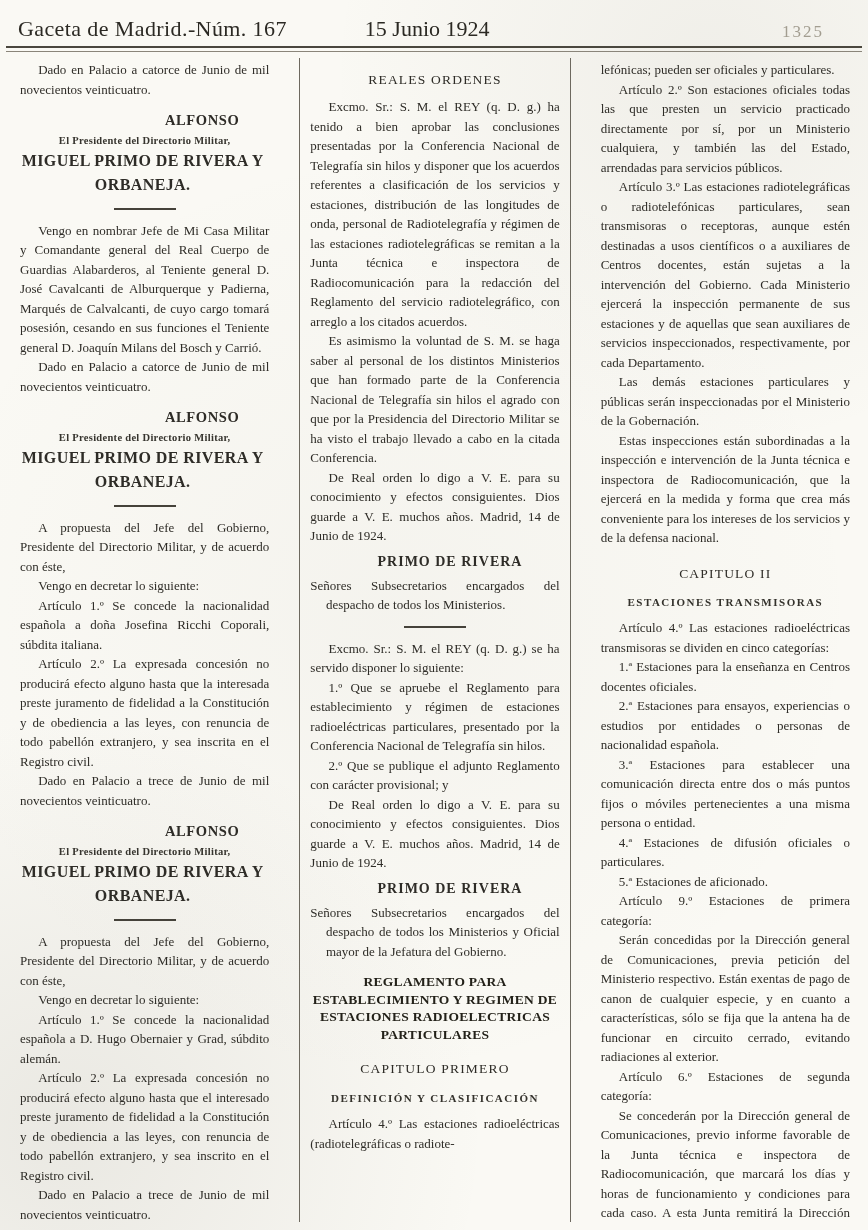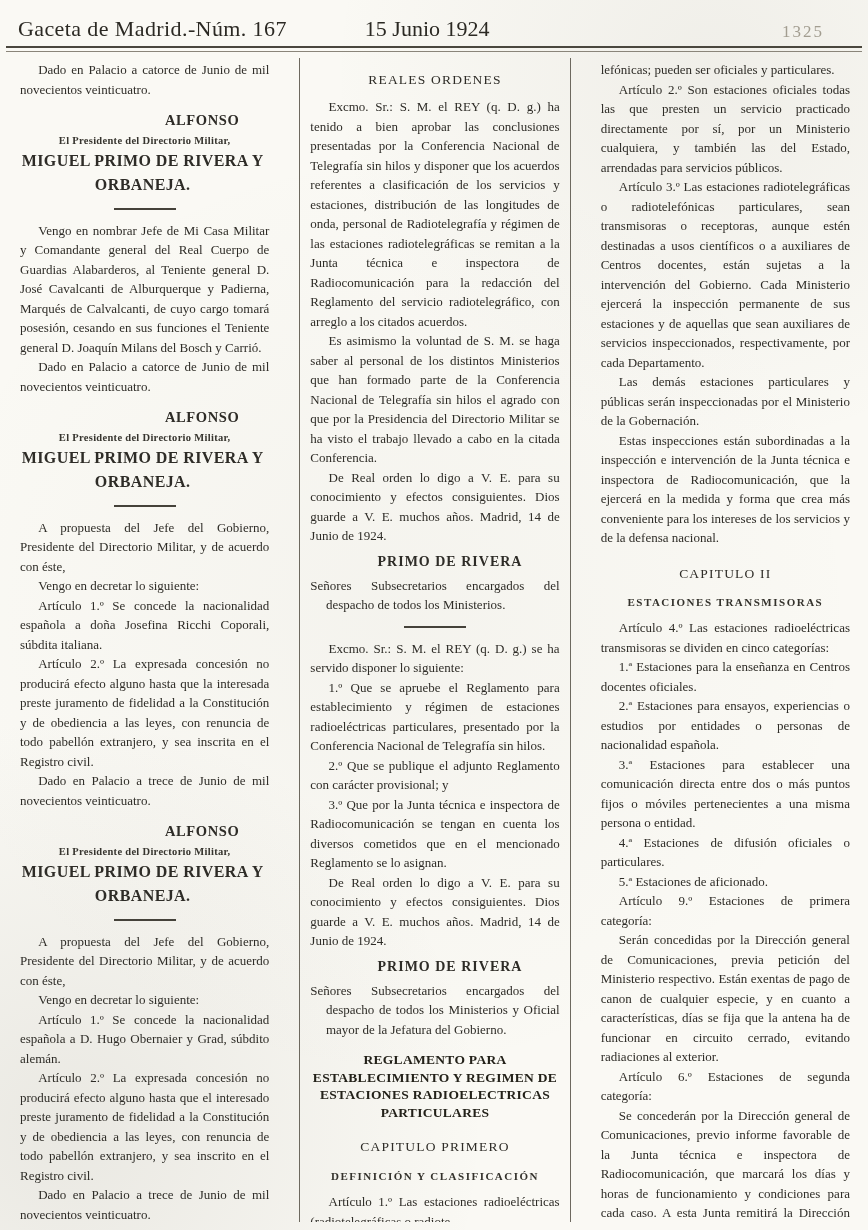--- a/index.html
+++ b/index.html
@@ -130,42 +130,41 @@
         <h2 class="blk-h-caps">REALES ORDENES</h2>
         <p class="blk-p">Excmo. Sr.: S. M. el REY (q. D. g.) ha tenido a bien aprobar las conclusiones presentadas por la Conferencia Nacional de Telegrafía sin hilos y disponer que los acuerdos referentes a clasificación de los servicios y estaciones, distribución de las longitudes de onda, personal de Radiotelegrafía y régimen de las estaciones radiotelegráficas se remitan a la Junta técnica e inspectora de Radiocomunicación para la redacción del Reglamento del servicio radiotelegráfico, con arreglo a los citados acuerdos.</p>
         <p class="blk-p">Es asimismo la voluntad de S. M. se haga saber al personal de los distintos Ministerios que han formado parte de la Conferencia Nacional de Telegrafía sin hilos el agrado con que por la Presidencia del Directorio Militar se ha visto el trabajo llevado a cabo en la citada Conferencia.</p>
         <p class="blk-p">De Real orden lo digo a V. E. para su conocimiento y efectos consiguientes. Dios guarde a V. E. muchos años. Madrid, 14 de Junio de 1924.</p>
         <div class="blk-sig-name order">PRIMO DE RIVERA</div>
         <p class="blk-p-hang">Señores Subsecretarios encargados del despacho de todos los Ministerios.</p>
         <div class="blk-rule"></div>
         <p class="blk-p">Excmo. Sr.: S. M. el REY (q. D. g.) se ha servido disponer lo siguiente:</p>
         <p class="blk-p">1.º Que se apruebe el Reglamento para establecimiento y régimen de estaciones radioeléctricas particulares, presentado por la Conferencia Nacional de Telegrafía sin hilos.</p>
         <p class="blk-p">2.º Que se publique el adjunto Reglamento con carácter provisional; y</p>
-        <p class="blk-p">3.º Que por la Junta técnica e inspectora de Radiocomunicación se tengan en cuenta los diversos cometidos que en el mencionado Reglamento se lo asignan.</p>
         <p class="blk-p">De Real orden lo digo a V. E. para su conocimiento y efectos consiguientes. Dios guarde a V. E. muchos años. Madrid, 14 de Junio de 1924.</p>
         <div class="blk-sig-name order">PRIMO DE RIVERA</div>
         <p class="blk-p-hang">Señores Subsecretarios encargados del despacho de todos los Ministerios y Oficial mayor de la Jefatura del Gobierno.</p>
         <h2 class="blk-h-bold">REGLAMENTO PARA ESTABLECIMIENTO Y REGIMEN DE ESTACIONES RADIOELECTRICAS PARTICULARES</h2>
         <h2 class="blk-h-caps sp">CAPITULO PRIMERO</h2>
         <h3 class="blk-h-small">DEFINICIÓN Y CLASIFICACIÓN</h3>
-        <p class="blk-p">Artículo 1.º Las estaciones radioeléctricas (radiotelegráficas o radiote-</p>
+        <p class="blk-p">Artículo 4.º Las estaciones radioeléctricas (radiotelegráficas o radiote-</p>
       </section>
     <section class="col" id="col-2">
         <p class="blk-p-cont">lefónicas; pueden ser oficiales y particulares.</p>
         <p class="blk-p">Artículo 2.º Son estaciones oficiales todas las que presten un servicio practicado directamente por sí, por un Ministerio cualquiera, y también las del Estado, arrendadas para servicios públicos.</p>
         <p class="blk-p">Artículo 3.º Las estaciones radiotelegráficas o radiotelefónicas particulares, sean transmisoras o receptoras, aunque estén destinadas a usos científicos o a auxiliares de Centros docentes, están sujetas a la intervención del Gobierno. Cada Ministerio ejercerá la inspección permanente de sus estaciones y de aquellas que sean auxiliares de servicios inspeccionados, respectivamente, por cada Departamento.</p>
         <p class="blk-p">Las demás estaciones particulares y públicas serán inspeccionadas por el Ministerio de la Gobernación.</p>
         <p class="blk-p">Estas inspecciones están subordinadas a la inspección e intervención de la Junta técnica e inspectora de Radiocomunicación, que la ejercerá en la medida y forma que crea más conveniente para los intereses de los servicios y de la defensa nacional.</p>
         <h2 class="blk-h-caps sp">CAPITULO II</h2>
         <h3 class="blk-h-small">ESTACIONES TRANSMISORAS</h3>
         <p class="blk-p">Artículo 4.º Las estaciones radioeléctricas transmisoras se dividen en cinco categorías:</p>
         <p class="blk-p">1.ª Estaciones para la enseñanza en Centros docentes oficiales.</p>
         <p class="blk-p">2.ª Estaciones para ensayos, experiencias o estudios por entidades o personas de nacionalidad española.</p>
         <p class="blk-p">3.ª Estaciones para establecer una comunicación directa entre dos o más puntos fijos o móviles pertenecientes a una misma persona o entidad.</p>
         <p class="blk-p">4.ª Estaciones de difusión oficiales o particulares.</p>
         <p class="blk-p">5.ª Estaciones de aficionado.</p>
         <p class="blk-p">Artículo 9.º Estaciones de primera categoría:</p>
-        <p class="blk-p">Serán concedidas por la Dirección general de Comunicaciones, previa petición del Ministerio respectivo. Están exentas de pago de canon de cualquier especie, y en cuanto a características, días se fija que la antena ha de funcionar en circuito cerrado, evitando radiaciones al exterior.</p>
+        <p class="blk-p">Serán concedidas por la Dirección general de Comunicaciones, previa petición del Ministerio respectivo. Están exentas de pago de canon de cualquier especie, y en cuanto a características, sólo se fija que la antena ha de funcionar en circuito cerrado, evitando radiaciones al exterior.</p>
         <p class="blk-p">Artículo 6.º Estaciones de segunda categoría:</p>
         <p class="blk-p">Se concederán por la Dirección general de Comunicaciones, previo informe favorable de la Junta técnica e inspectora de Radiocomunicación, que marcará los días y horas de funcionamiento y condiciones para cada caso. A esta Junta remitirá la Dirección general de Comunicaciones la instancia del solicitante, que deberá ir acompañada de una Memoria que determine en líneas generales la naturaleza de las experiencias que se desean realizar, su duración y planos del lugar de emplazamiento.</p>
       </section>
   </main>
 </div>
 
 </body></html>

